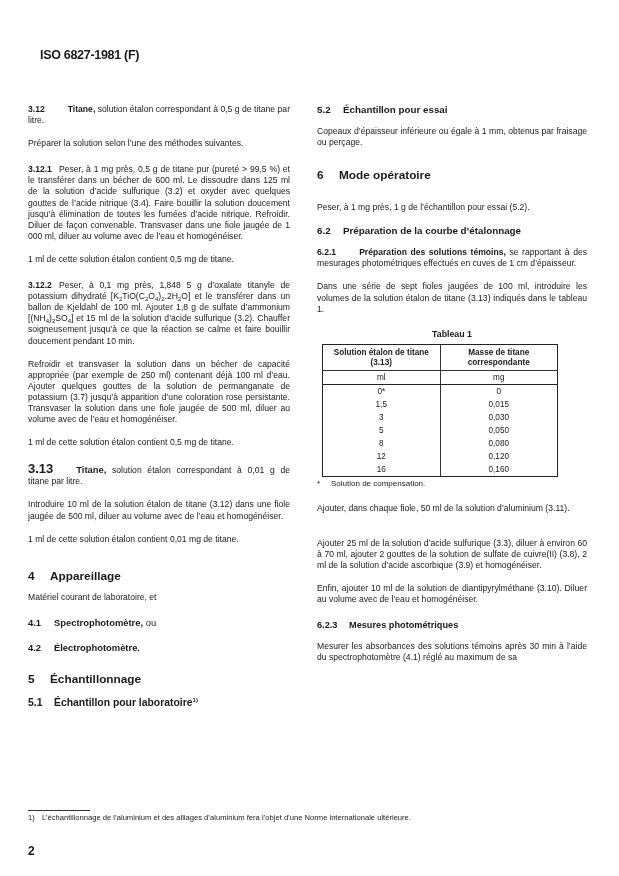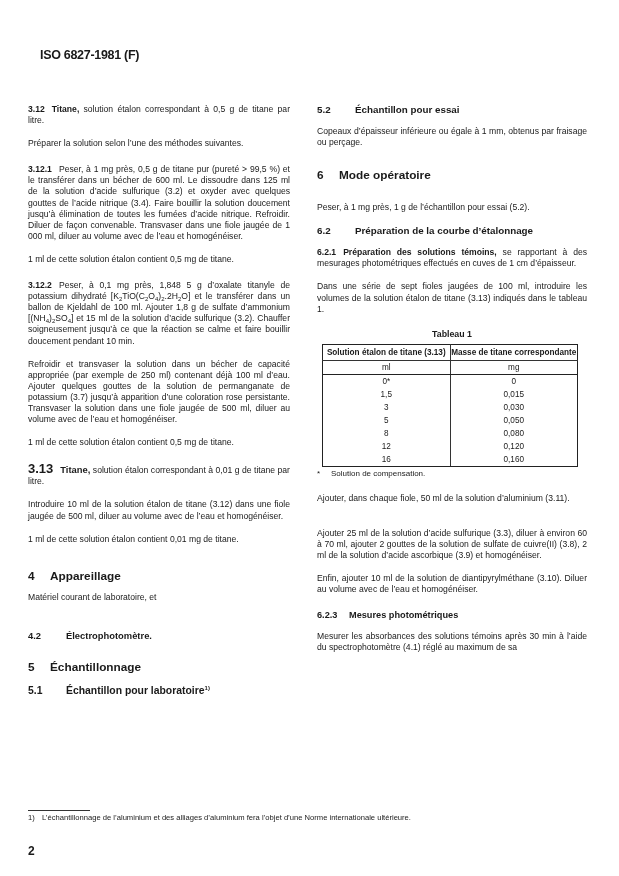--- a/index.html
+++ b/index.html
@@ -6,30 +6,30 @@
   body { width:619px; height:876px; position:relative; overflow:hidden;
          font-family:"Liberation Sans", sans-serif; color:#1a1a1a; }
   .hdr { position:absolute; left:28px; top:48px; font-size:12.5px; font-weight:bold; letter-spacing:-0.3px;padding-left:12px; }
   .col { position:absolute; top:104px; }
   .col.left { left:28px; width:262px; }
   .col.right { left:317px; width:270px; }
   p { margin:0; font-size:8.6px; line-height:11.1px; text-align:justify; }
   .gap-s { height:12px; }
   .gap-m { height:15px; }
   .num { font-weight:bold; margin-right:7px; }
-  .b { font-weight:bold; }
+  .b { font-weight:bold;margin-left:16px; }
   h2 { margin:0; font-size:11.8px; font-weight:bold; line-height:14px; }
   h2 .n { display:inline-block; width:22px; }
   h3 { margin:0; font-size:9.4px; font-weight:bold; line-height:12px; }
-  h3 .n { display:inline-block; width:38px; }
+  h3 .n { display:inline-block; width:26px; }
   h3.sub .n { width:32px; }
   sub { font-size:6px; vertical-align:-2px; line-height:0; }
   sup { font-size:6px; vertical-align:4px; line-height:0; }
   .tcap { text-align:center; font-size:8.8px; font-weight:bold; margin:0 0 5px 0; }
-  table { border-collapse:collapse; width:256px; margin-left:5px; font-size:8.2px; }
+  table { border-collapse:collapse; width:236px; margin-left:5px; font-size:8.2px; }
   th, td { text-align:center; padding:0; }
   th { font-weight:bold; line-height:10px; padding:3px 0 2px; border-bottom:1px solid #333; }
   thead tr:first-child th { border-top:1.5px solid #222; }
   td.c1, th.c1 { border-left:1.5px solid #222; border-right:1px solid #333; width:50%; }
   td.c2, th.c2 { border-right:1.5px solid #222; }
   tr.units td { line-height:13px; border-bottom:1.5px solid #222; }
   tbody tr td { line-height:13px; }
   tbody tr:last-child td { border-bottom:1.5px solid #222; }
   .tnote { font-size:8px; margin:2px 0 0 0; line-height:10px; }
   .tnote .star { display:inline-block; width:14px; }
@@ -73,20 +73,21 @@
   <div class="gap-s"></div>
   <p>Introduire 10 ml de la solution étalon de titane (3.12) dans une fiole jaugée de 500 ml, diluer au volume avec de l’eau et homogénéiser.</p>
   <div class="gap-s"></div>
   <p>1 ml de cette solution étalon contient 0,01 mg de titane.</p>
   <div style="height:24px"></div>
 
   <h2><span class="n">4</span><span>Appareillage</span></h2>
   <div style="height:9px"></div>
   <p>Matériel courant de laboratoire, et</p>
   <div style="height:14px"></div>
+  <h3><span class="n">4.1</span><span>Spectrophotomètre,</span><span style="font-weight:normal"> ou</span></h3>
   <div style="height:13px"></div>
   <h3><span class="n">4.2</span><span>Électrophotomètre.</span></h3>
   <div style="height:18px"></div>
   <h2><span class="n">5</span><span>Échantillonnage</span></h2>
   <div style="height:11px"></div>
   <h3 style="font-size:10.4px"><span class="n">5.1</span><span>Échantillon pour laboratoire</span><sup>1)</sup></h3>
 </div>
 
 <div class="col right">
   <h3 style="font-size:9.8px"><span class="n">5.2</span><span>Échantillon pour essai</span></h3>

